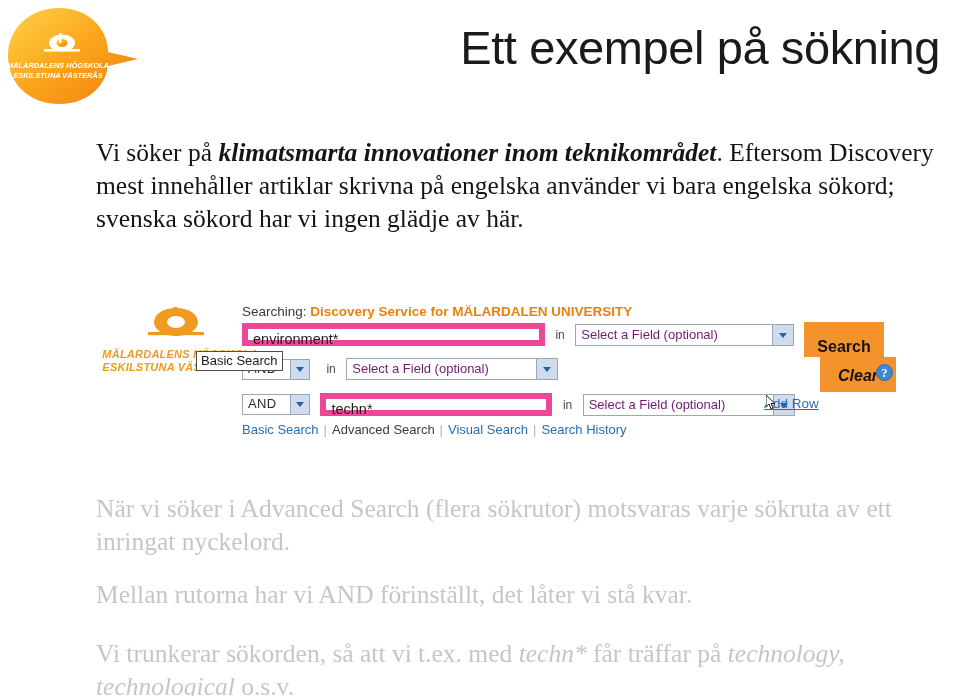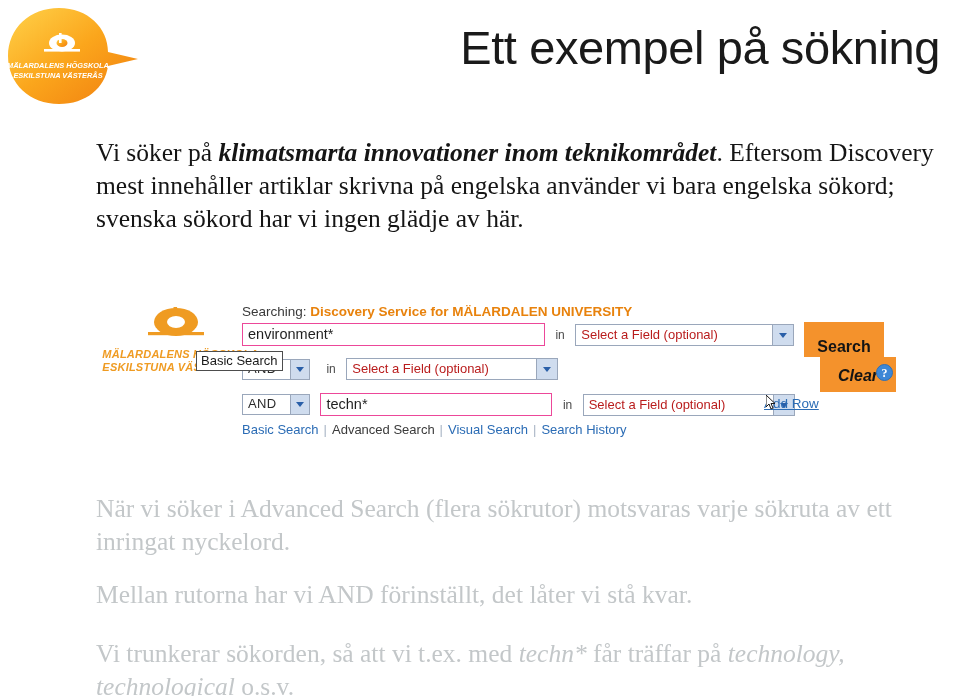--- a/index.html
+++ b/index.html
@@ -146,21 +146,21 @@
     width: 0; height: 0;
     border-left: 4px solid transparent;
     border-right: 4px solid transparent;
     border-top: 5px solid #2a5fa8;
   }
 
   .term-input {
     display: inline-block;
     vertical-align: middle;
     height: 23px;
-    border: 1px solid #ec4899;
+    border: 6px solid #ec4899;
     background: #ffffff;
     box-sizing: border-box;
     position: relative;
   }
   .term-input .val {
     position: absolute;
     left: 5px;
     top: 2px;
     font-size: 14.5px;
     color: #1f1f1f;
@@ -184,21 +184,21 @@
     border: 1px solid #9aa7bb;
     background: #ffffff;
     box-sizing: border-box;
     position: relative;
   }
   .field-select .txt {
     position: absolute;
     left: 5px;
     top: 2px;
     font-size: 13px;
-    color: #b91c1c;
+    color: #701a75;
     white-space: nowrap;
   }
   .field-select .arrow {
     position: absolute;
     right: 0; top: 0;
     width: 20px; height: 20px;
     background: #cfdcee;
     border-left: 1px solid #9aa7bb;
   }
   .field-select .arrow:after {

